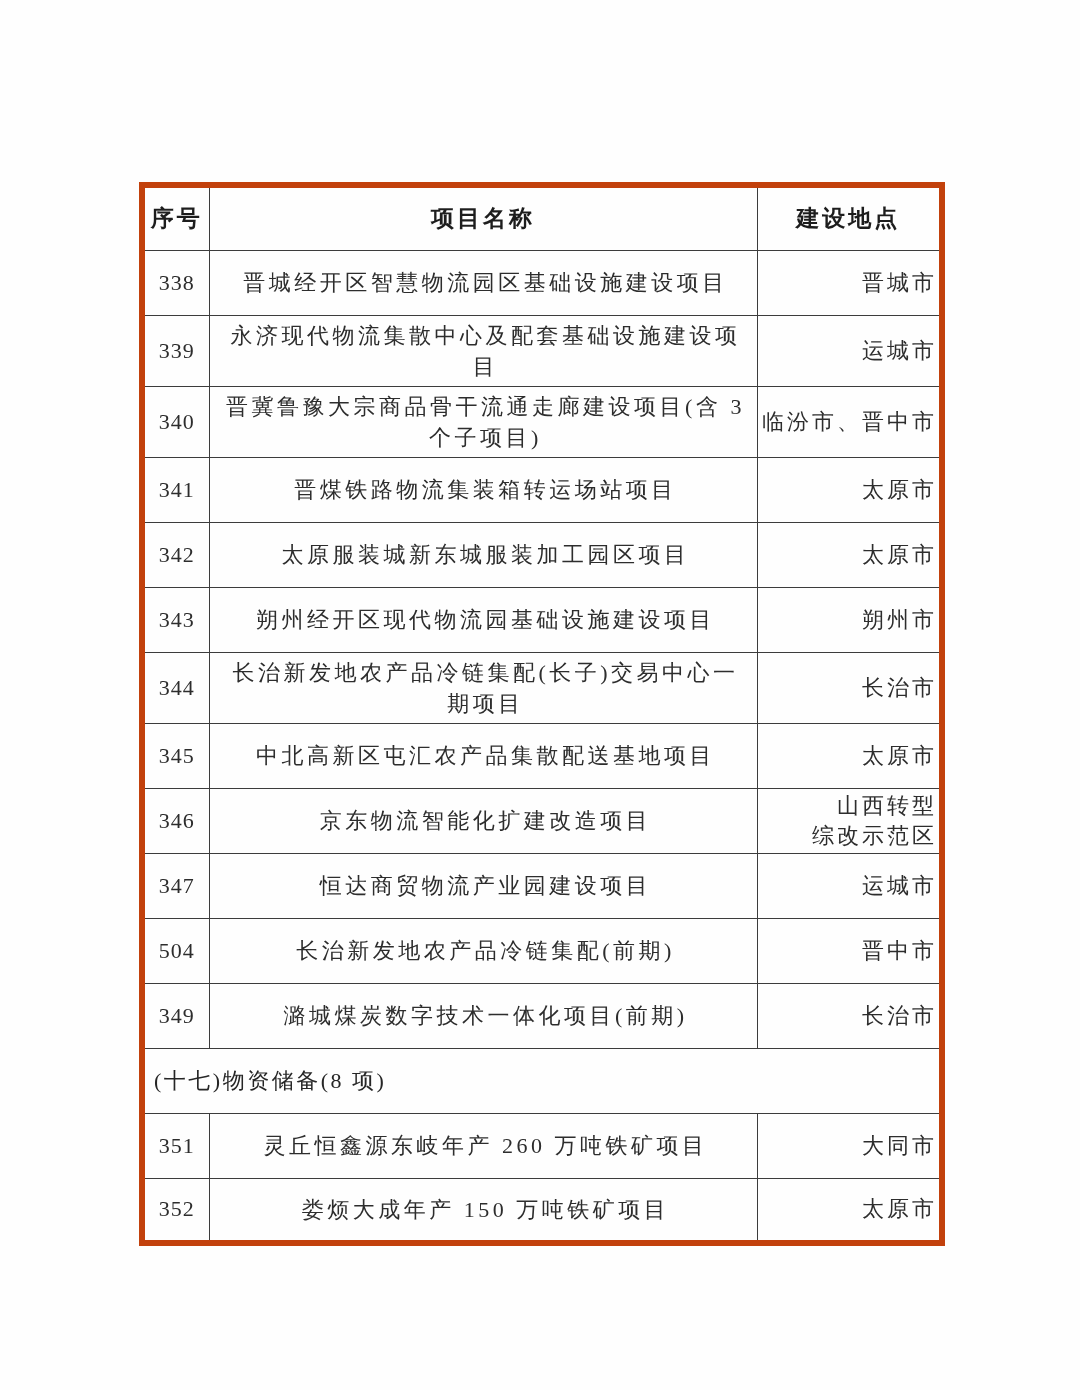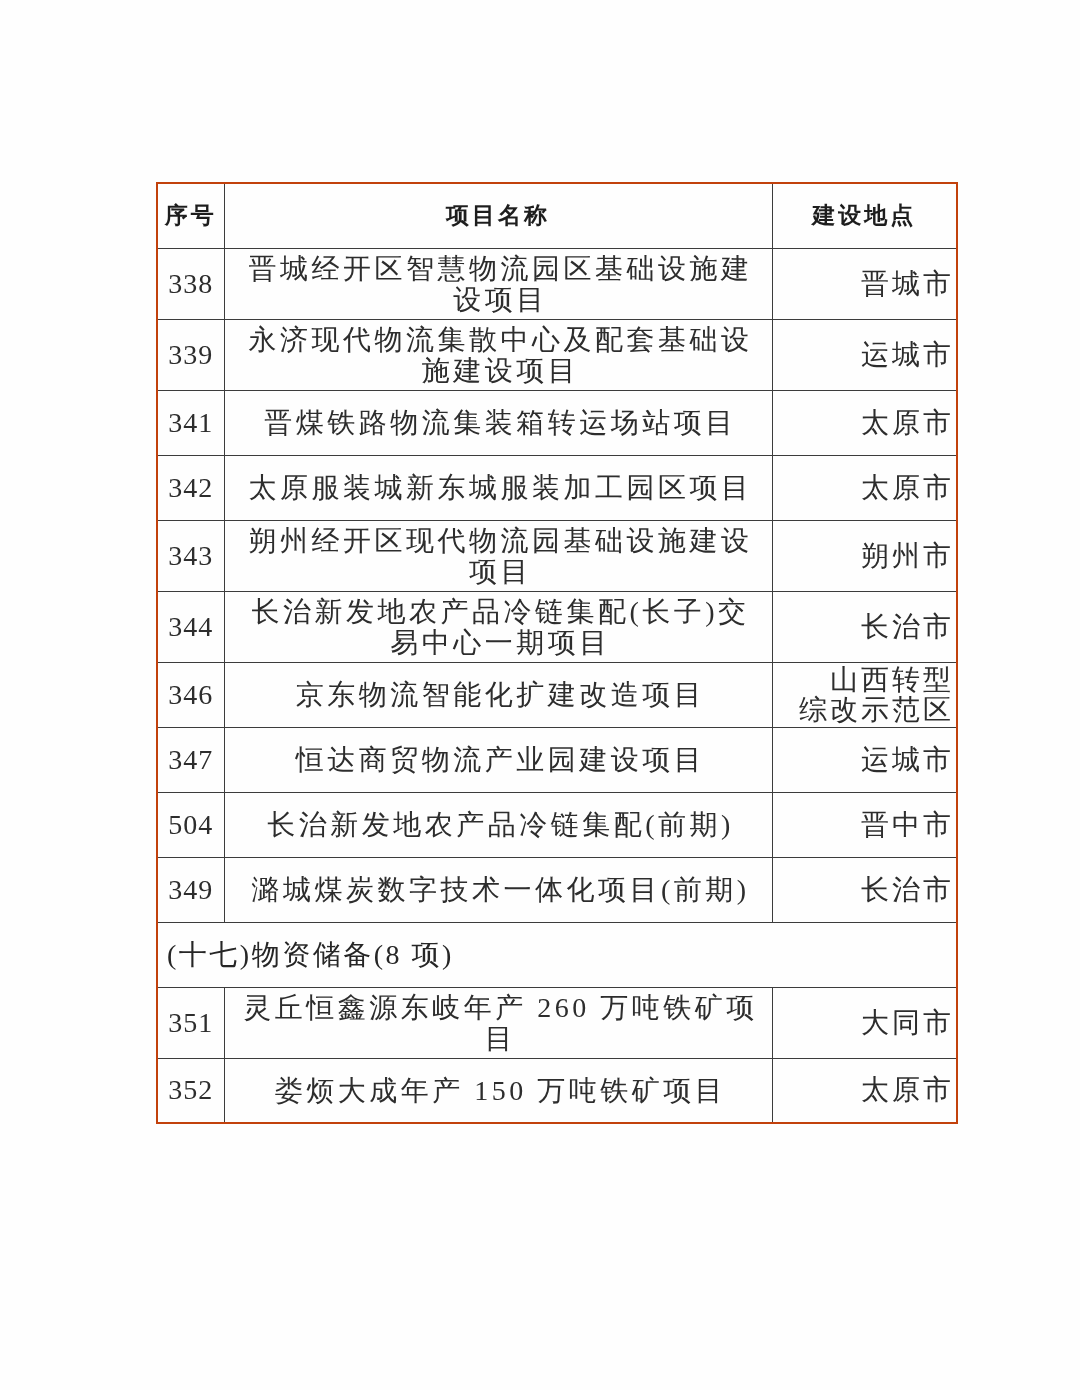--- a/index.html
+++ b/index.html
@@ -11,37 +11,37 @@
     position: relative;
     width: 1080px;
     height: 1390px;
     background: #fefefe;
     font-family: "Liberation Serif", "DejaVu Serif", serif;
     color: #2d2d2d;
     overflow: hidden;
   }
   table.projects {
     position: absolute;
-    left: 156px;
+    left: 139px;
     top: 182px;
     width: 800px;
     border-collapse: collapse;
     table-layout: fixed;
-    border: 2px solid #c2410c;
+    border: 6px solid #c2410c;
   }
   table.projects col.c-serial   { width: 67px;  }
   table.projects col.c-name     { width: 548px; }
   table.projects col.c-location { width: 185px; }
 
   table.projects th,
   table.projects td {
     border: 1px solid #3c3c3c;
     height: 65px;
     vertical-align: middle;
-    font-size: 28px;
+    font-size: 22px;
     box-sizing: border-box;
   }
   table.projects th {
     font-family: "Liberation Sans", "DejaVu Sans", sans-serif;
     font-weight: bold;
     font-size: 23px;
     letter-spacing: 3px;
     text-align: center;
     color: #1d1d1d;
   }
@@ -92,38 +92,48 @@
         <td class="cell-serial">338</td>
         <td class="cell-name">晋城经开区智慧物流园区基础设施建设项目</td>
         <td class="cell-location">晋城市</td>
       </tr>
       <tr>
         <td class="cell-serial">339</td>
         <td class="cell-name">永济现代物流集散中心及配套基础设施建设项目</td>
         <td class="cell-location">运城市</td>
       </tr>
       <tr>
+        <td class="cell-serial">340</td>
+        <td class="cell-name">晋冀鲁豫大宗商品骨干流通走廊建设项目(含 3 个子项目)</td>
+        <td class="cell-location">临汾市、晋中市</td>
+      </tr>
+      <tr>
         <td class="cell-serial">341</td>
         <td class="cell-name">晋煤铁路物流集装箱转运场站项目</td>
         <td class="cell-location">太原市</td>
       </tr>
       <tr>
         <td class="cell-serial">342</td>
         <td class="cell-name">太原服装城新东城服装加工园区项目</td>
         <td class="cell-location">太原市</td>
       </tr>
       <tr>
         <td class="cell-serial">343</td>
         <td class="cell-name">朔州经开区现代物流园基础设施建设项目</td>
         <td class="cell-location">朔州市</td>
       </tr>
       <tr>
         <td class="cell-serial">344</td>
         <td class="cell-name">长治新发地农产品冷链集配(长子)交易中心一期项目</td>
         <td class="cell-location">长治市</td>
+      </tr>
+      <tr>
+        <td class="cell-serial">345</td>
+        <td class="cell-name">中北高新区屯汇农产品集散配送基地项目</td>
+        <td class="cell-location">太原市</td>
       </tr>
       <tr>
         <td class="cell-serial">346</td>
         <td class="cell-name">京东物流智能化扩建改造项目</td>
         <td class="cell-location">山西转型
 综改示范区</td>
       </tr>
       <tr>
         <td class="cell-serial">347</td>
         <td class="cell-name">恒达商贸物流产业园建设项目</td>

